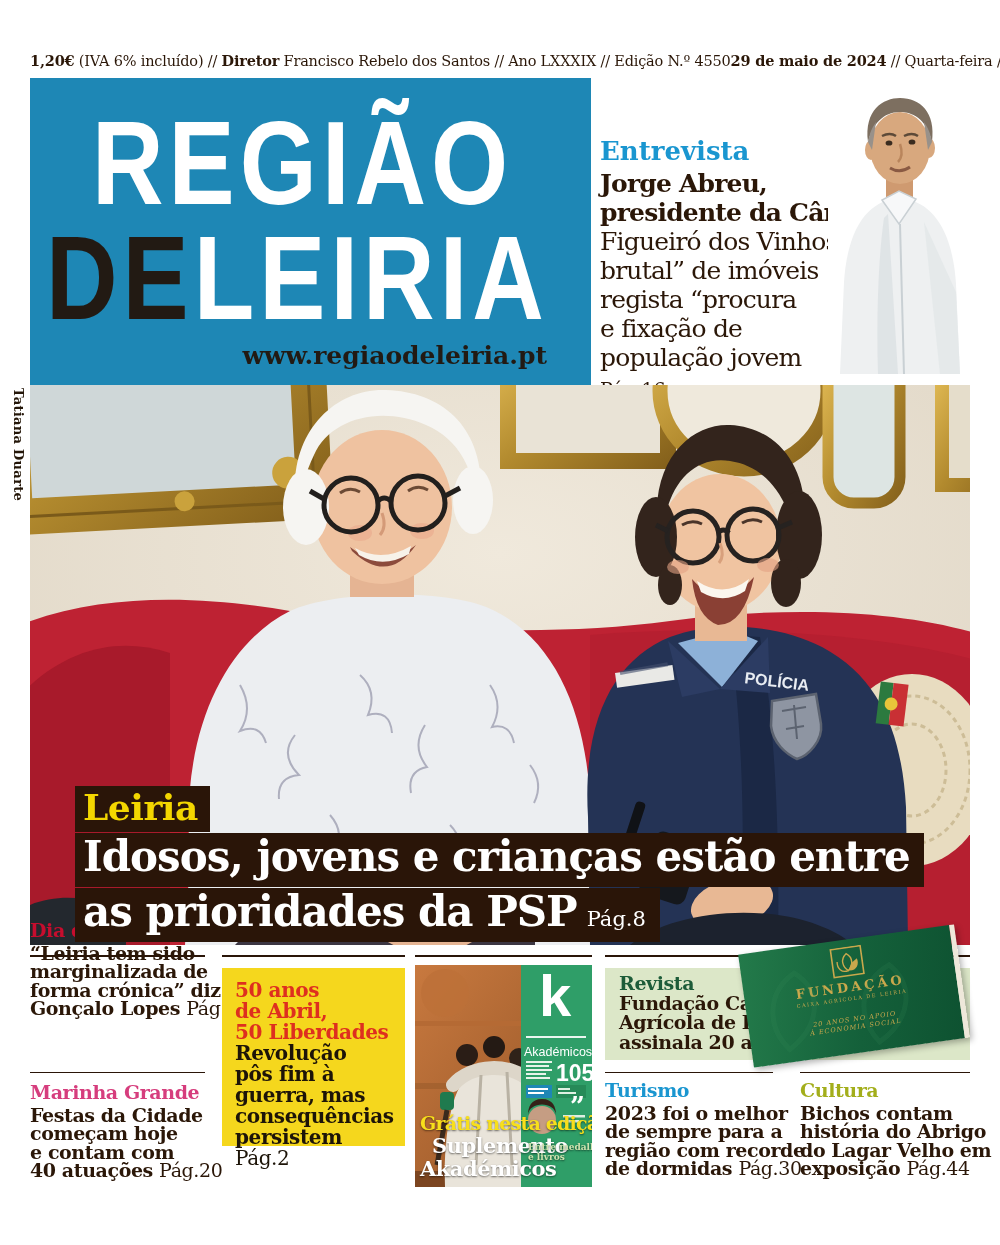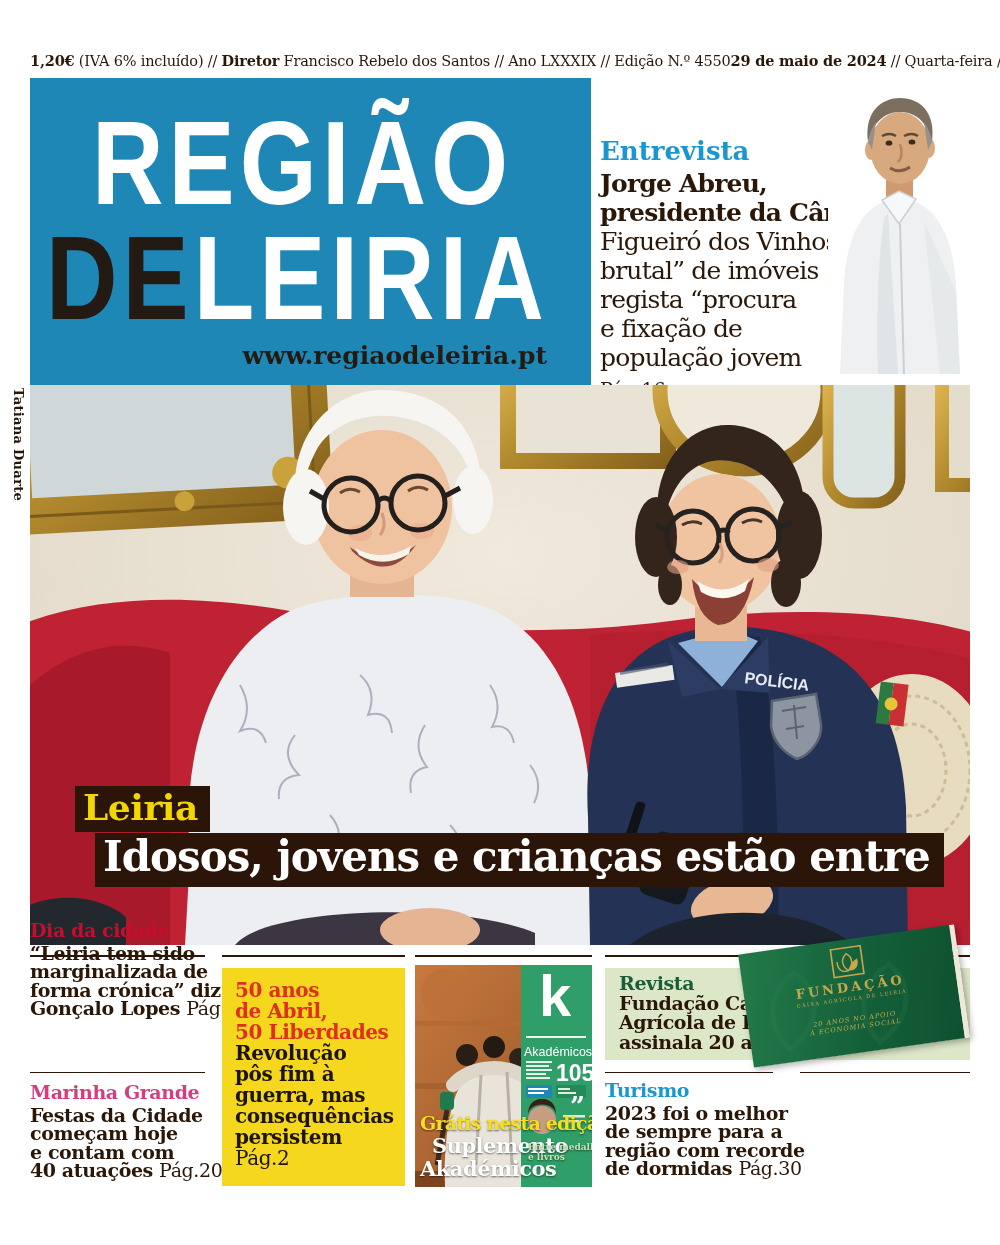--- a/index.html
+++ b/index.html
@@ -28,38 +28,38 @@
   .entre .pg{display:block;font-size:19px;margin-top:6px;}
   .man{position:absolute;left:828px;top:92px;width:142px;height:282px;}
   
   .photo{position:absolute;left:30px;top:385px;width:940px;height:560px;background:#e8e1d3;z-index:1;}
   .credit{position:absolute;left:11px;top:388px;writing-mode:vertical-rl;font-size:13px;font-weight:bold;
           letter-spacing:.3px;color:#241608;}
   .hl{position:absolute;left:75px;top:786px;z-index:5;}
   .hl .chip{display:table;background:#2a1508;color:#f3d600;font-weight:bold;font-size:36px;line-height:1;
             padding:3px 12px 7px 8px;letter-spacing:-0.5px;}
   .hl .bar{display:table;background:#2a1508;color:#fff;font-weight:bold;font-size:42px;line-height:1;
-           padding:3px 14px 9px 8px;letter-spacing:-1px;margin-top:1px;white-space:nowrap;margin-left:20px;}
+           padding:3px 14px 9px 8px;letter-spacing:-1px;margin-top:1px;white-space:nowrap;}
   .hl .hl-pg{font-size:21px;font-weight:normal;letter-spacing:0;margin-left:10px;}
   
   .rule{position:absolute;height:2px;background:#2a1508;z-index:2;}
   .rule.thin{height:1px;}
   
   .brief{position:absolute;width:195px;font-weight:bold;font-size:19px;line-height:18.5px;
          letter-spacing:-0.4px;z-index:3;}
   .brief .kicker{font-size:19px;margin-bottom:4px;}
   .brief .ln{display:block;white-space:nowrap;}
   .brief .pg{font-weight:normal;}
   .k-red{color:#c60d2e;}
   .k-pink{color:#d63d7d;}
   .k-blue{color:#1a96d0;}
   .k-olive{color:#a3ae1b;}
   .k-green{color:#1d5c39;}
   .k-warm{color:#de2f1f;}
-  .yellowbox{position:absolute;left:222px;top:968px;width:183px;height:218px;background:#f5d71d;
+  .yellowbox{position:absolute;left:222px;top:968px;width:183px;height:178px;background:#f5d71d;
              box-sizing:border-box;padding:12px 0 0 13px;font-weight:bold;font-size:20px;line-height:21px;
              letter-spacing:-0.4px;color:#1d1408;z-index:3;}
   .yellowbox .ln{display:block;white-space:nowrap;}
   .yellowbox .pg{font-weight:normal;}
   
   .thumb{position:absolute;left:415px;top:965px;width:177px;height:222px;z-index:3;overflow:hidden;}
   .thumb .ov{position:absolute;font-family:"DejaVu Serif",serif;text-shadow:0 1px 2px rgba(0,0,0,.55);}
   .pk{left:124px;top:2px;font-size:58px;line-height:1;font-weight:bold;color:#fff;font-family:"Liberation Sans",sans-serif !important;text-shadow:none !important;}
   .pname{left:109px;top:80px;font-size:12.5px;color:#fff;font-family:"Liberation Sans",sans-serif !important;text-shadow:none !important;}
   .pnum{left:141px;top:95px;font-size:23px;font-weight:bold;color:#fff;font-family:"Liberation Sans",sans-serif !important;text-shadow:none !important;}
@@ -252,20 +252,24 @@
         <ellipse cx="702" cy="518" rx="42" ry="24" fill="#e8b894" transform="rotate(-15 702 518)"></ellipse>
         <path d="M600,560 C644,522 764,512 824,560 Z" fill="#1c222e"></path>
       </g>
       <path d="M-5,522 C30,506 72,512 96,532 L96,560 L-5,560 Z" fill="#23282e"></path>
     </svg>
   </div>
 
   <div class="hl">
     <span class="chip">Leiria</span>
     <span class="bar">Idosos, jovens e crianças estão entre</span>
+    <span class="bar">
+        <span>as prioridades da PSP</span>
+        <span class="hl-pg">Pág.8</span>
+      </span>
   </div>
 
   <div class="rule" style="left:30px;top:955px;width:175px;"></div>
   <div class="rule" style="left:222px;top:955px;width:183px;"></div>
   <div class="rule" style="left:415px;top:955px;width:177px;"></div>
   <div class="rule" style="left:605px;top:955px;width:365px;"></div>
   <div class="rule thin" style="left:30px;top:1072px;width:175px;"></div>
   <div class="rule thin" style="left:605px;top:1072px;width:168px;"></div>
   <div class="rule thin" style="left:800px;top:1072px;width:170px;"></div>
 
@@ -385,14 +389,21 @@
   </div>
 
   <div class="brief" style="left:605px;top:1081px;">
     <span class="kicker k-blue">Turismo</span>
     <span class="ln">2023 foi o melhor</span>
     <span class="ln">de sempre para a</span>
     <span class="ln">região com recorde</span>
     <span class="ln"><span>de dormidas </span><span class="pg">Pág.30</span></span>
   </div>
 
+  <div class="brief" style="left:800px;top:1081px;">
+    <span class="kicker k-olive">Cultura</span>
+    <span class="ln">Bichos contam</span>
+    <span class="ln">história do Abrigo</span>
+    <span class="ln">do Lagar Velho em</span>
+    <span class="ln"><span>exposição </span><span class="pg">Pág.44</span></span>
+  </div>
 
 </div>
 
 </body></html>

